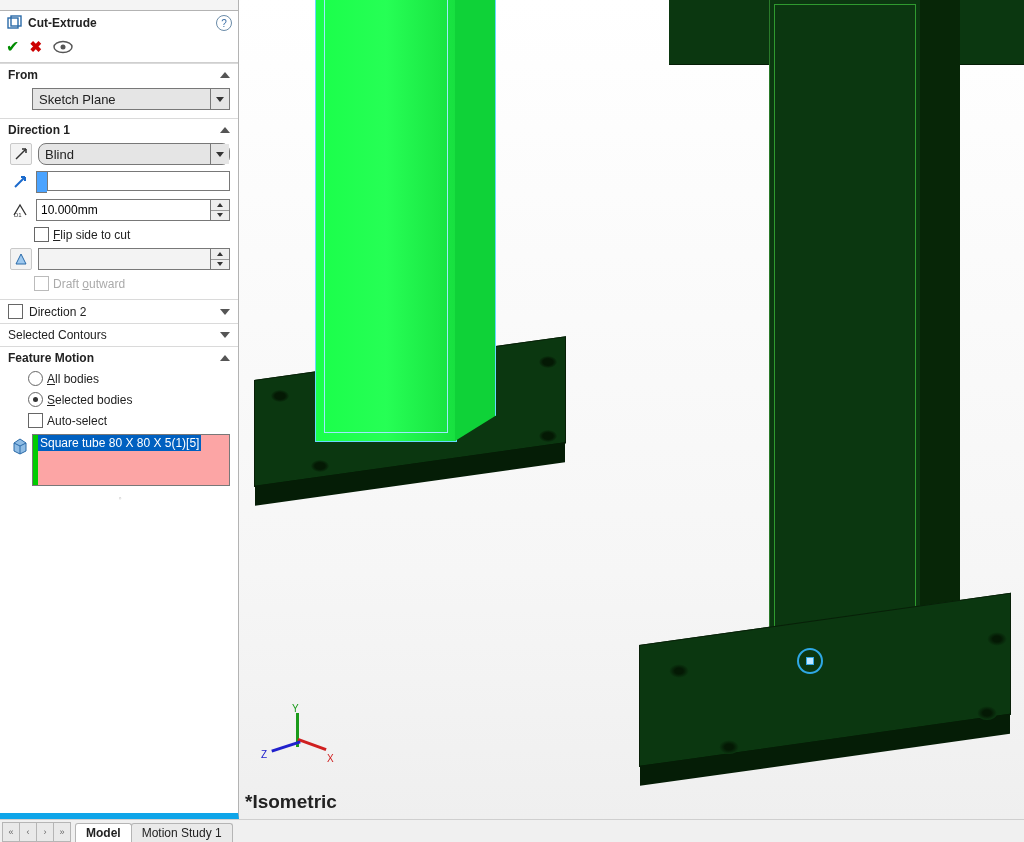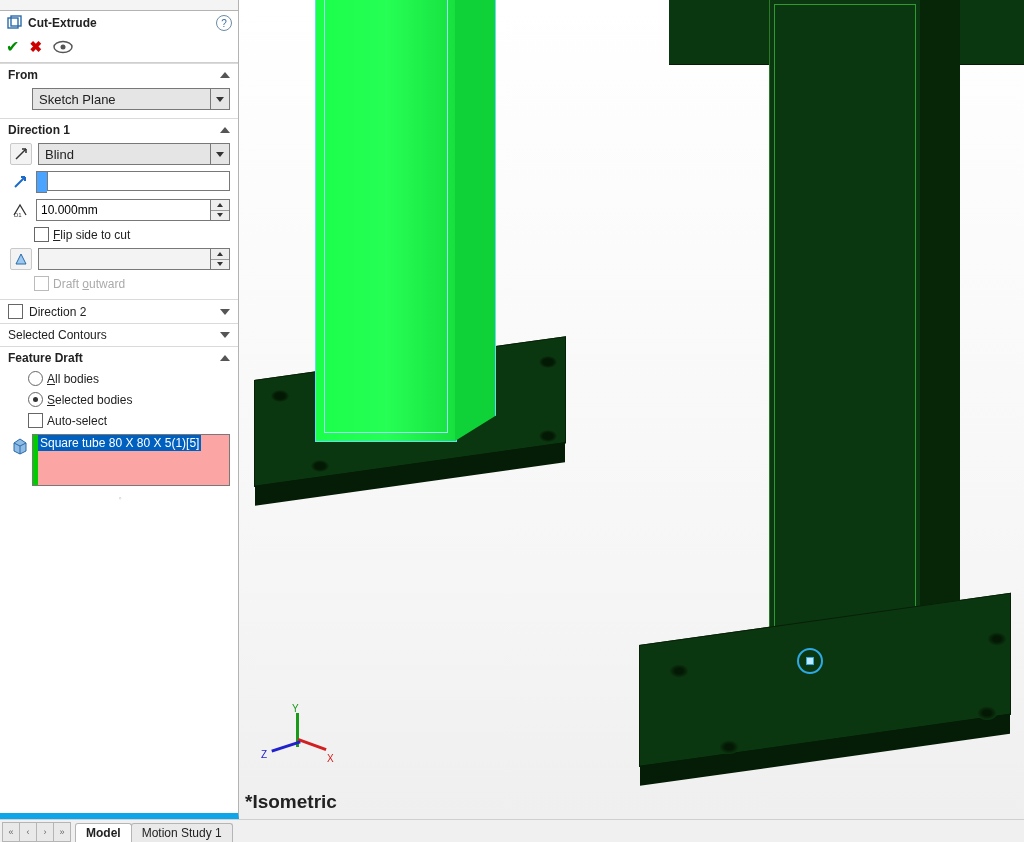--- a/index.html
+++ b/index.html
@@ -378,21 +378,21 @@
       </div>
       <div class="group-body">
 
         <div class="row">
           <span class="lead-icon">
             <svg width="14" height="14" viewBox="0 0 14 14">
               <path d="M2 12 L12 2" stroke="#333" stroke-width="1.5"></path>
               <path d="M12 2 L8 2 M12 2 L12 6" stroke="#333" stroke-width="1.5"></path>
             </svg>
           </span>
-          <div class="selectbox" style="flex:1;">
+          <div class="selectbox" style="flex:1;border-radius:8px;">
             <span class="selectbox-text">Blind</span>
             <span class="selectbox-btn">
                 <span class="dd-arrow"></span>
               </span>
           </div>
         </div>
 
         <div class="row">
           <span class="lead-icon noborder">
             <svg width="14" height="14" viewBox="0 0 14 14">
@@ -466,21 +466,21 @@
         <span class="chev down"></span>
       </div>
 
 
       <div class="section-row">
         <span class="label">Selected Contours</span>
         <span class="chev down"></span>
       </div>
 
       <div class="group-header border-top">
-        <span>Feature Draft</span>
+        <span>Feature Motion</span>
         <span class="chev up"></span>
       </div>
       <div class="group-body">
         <div class="radio-row">
           <span class="radio"></span>
           <span class="cb-label">
             <span class="ul">A</span><span>ll bodies</span>
           </span>
         </div>
         <div class="radio-row">

